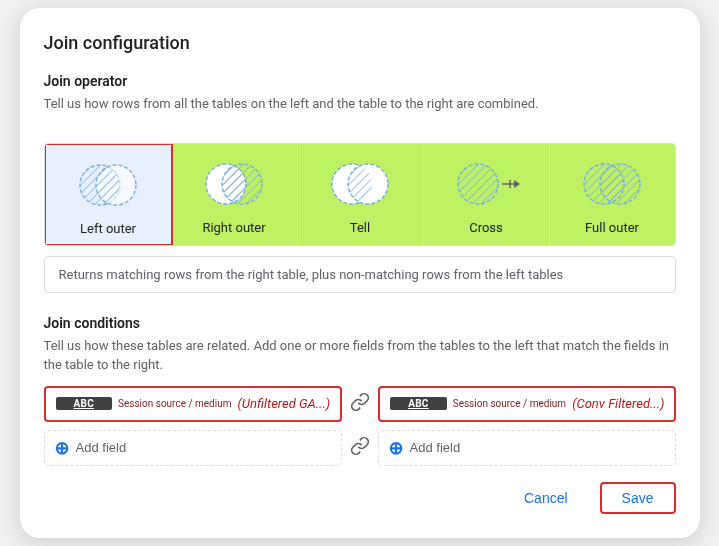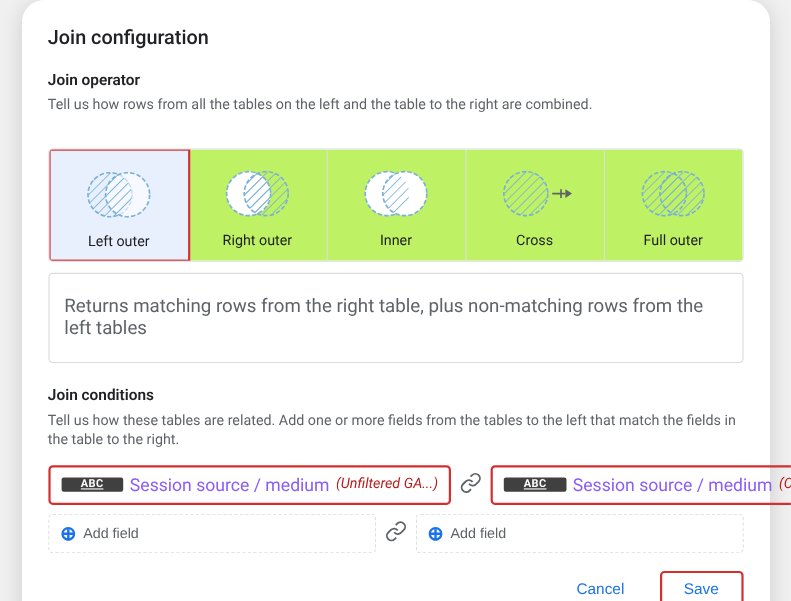--- a/index.html
+++ b/index.html
@@ -74,22 +74,22 @@
       width: 80px;
       height: 60px;
       display: flex;
       align-items: center;
       justify-content: center;
     }
     
     .desc-box {
       border: 1px solid #dadce0;
       border-radius: 4px;
-      padding: 20px 14px;
-      font-size: 17px;
+      padding: 10px 14px;
+      font-size: 13px;
       color: #5f6368;
       margin-bottom: 22px;
     }
     .join-conditions-section {
       margin-bottom: 16px;
     }
     .conditions-desc {
       font-size: 13px;
       color: #5f6368;
       margin-bottom: 12px;
@@ -119,22 +119,22 @@
       font-size: 10px;
       font-weight: 700;
       color: #fff;
       background: #404040;
       border-radius: 2px;
       padding: 1px 18px;
       letter-spacing: 0.3px;
       text-decoration: underline;
     }
     .field-name {
-      font-size: 16px;
-      color: #8b5cf6;
+      font-size: 10px;
+      color: #7f1d1d;
       white-space: nowrap;
       overflow: hidden;
       text-overflow: ellipsis;
     }
     .field-source {
       font-size: 13px;
       color: #b91c1c;
       font-style: italic;
       white-space: nowrap;
       overflow: hidden;
@@ -269,21 +269,21 @@
             <clipPath id="right3">
                 <circle cx="44" cy="26" r="20"></circle>
               </clipPath>
           </defs>
           <circle cx="28" cy="26" r="20" fill="white" stroke="#7ab0d8" stroke-width="1.5" stroke-dasharray="4,2"></circle>
           <circle cx="44" cy="26" r="20" fill="white" stroke="#7ab0d8" stroke-width="1.5" stroke-dasharray="4,2"></circle>
 
           <circle cx="28" cy="26" r="20" fill="url(#hatch3)" stroke="none" clip-path="url(#right3)"></circle>
         </svg>
       </div>
-      <span class="join-option-label">Inner</span>
+      <span class="join-option-label">Tell</span>
     </div>
 
     <div class="join-option">
       <div class="circle-container">
         <svg width="72" height="52" viewBox="0 0 72 52">
           <defs>
             <pattern id="hatch5" patternUnits="userSpaceOnUse" width="6" height="6" patternTransform="rotate(45)">
               <line x1="0" y1="0" x2="0" y2="6" stroke="#7ab0d8" stroke-width="1.5"></line>
             </pattern>
           </defs>

